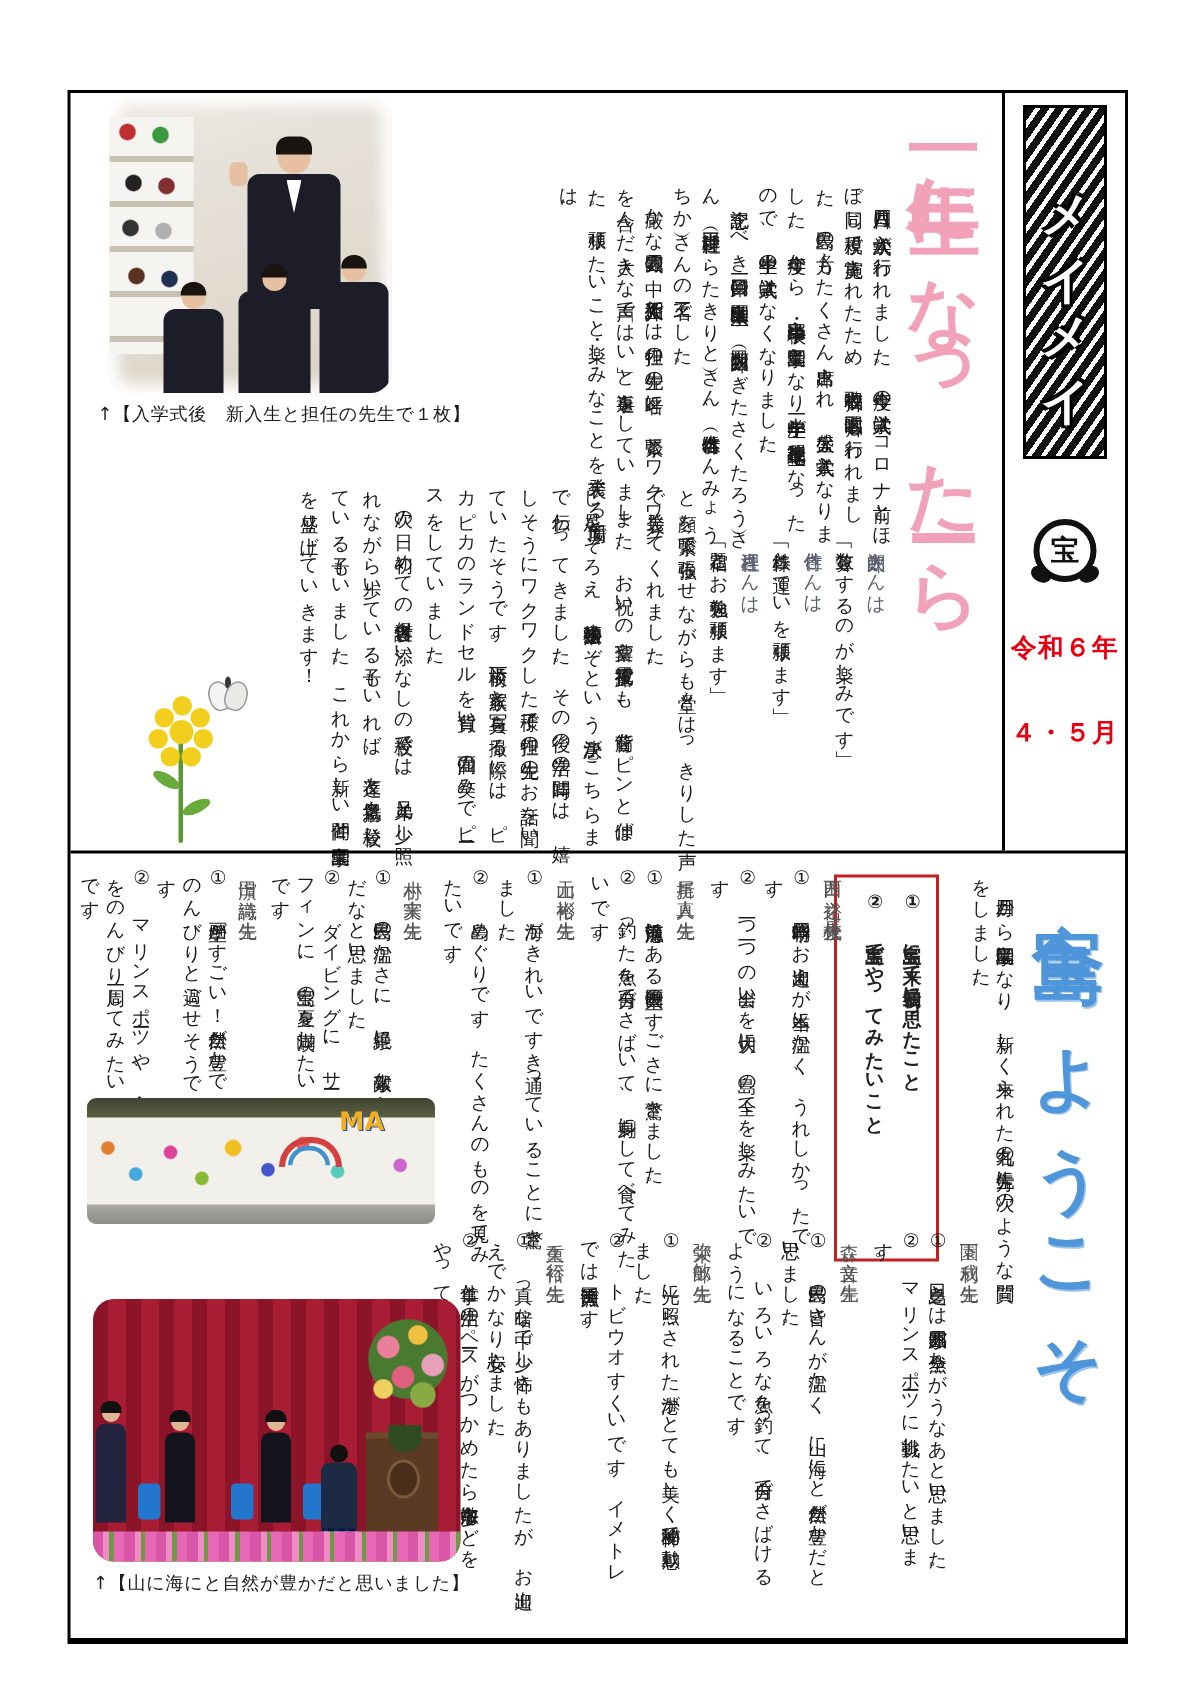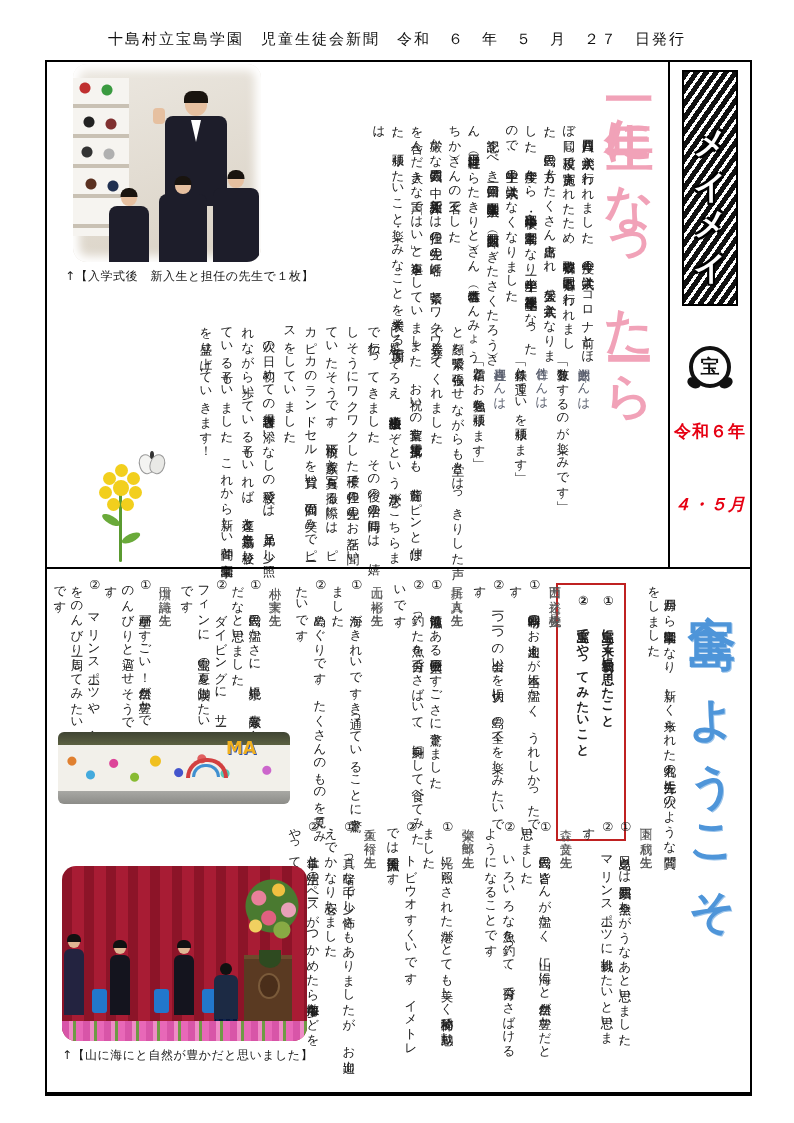--- a/index.html
+++ b/index.html
@@ -24,21 +24,21 @@
           text-shadow:-2px -2px 0 #000,2px -2px 0 #000,-2px 2px 0 #000,2px 2px 0 #000;}
   .emblem{margin:40px auto 0;width:44px;height:44px;position:relative;}
   .emblem-ring{width:34px;height:34px;margin:0 auto;border:4px solid #111;border-radius:50%;
                display:flex;align-items:center;justify-content:center;
                font-size:19px;font-weight:bold;color:#111;background:#fff;}
   .emblem::before,.emblem::after{content:"";position:absolute;bottom:2px;width:14px;height:10px;
                background:#111;border-radius:50% 50% 60% 60%;}
   .emblem::before{left:-1px;transform:rotate(25deg);}
   .emblem::after{right:-1px;transform:rotate(-25deg);}
   .era,.months{margin-top:30px;text-align:center;color:#e60012;font-weight:bold;font-size:17px;letter-spacing:1px;}
-  .months{margin-top:50px;font-style:italic;}
+  .months{margin-top:34px;}
   .headline-pink{position:absolute;top:12px;right:90px;height:485px;margin:0;
                  font-size:49px;font-weight:bold;color:#f1a2b8;letter-spacing:5px;line-height:62px;}
   .band-a{position:absolute;left:216px;top:55px;width:335px;height:244px;
           font-size:12.5px;line-height:19px;letter-spacing:0.5px;}
   .band-b{position:absolute;left:23px;top:256px;width:525px;height:244px;
           font-size:12.5px;line-height:21px;letter-spacing:0.5px;}
   .band-b p.q-indent{text-indent:40px;}
   .band-b p.quote-name{color:#5a5f6e;}
   
   .photo1{position:absolute;left:26px;top:2px;width:188px;height:198px;border-radius:14px;
@@ -97,21 +97,21 @@
   .qbox{position:absolute;right:124px;top:14px;width:60px;height:238px;border:2px solid #bf2121;
         padding:8px 3px;font-size:12.5px;line-height:25px;font-weight:bold;color:#222;}
   .band1a{position:absolute;left:244px;top:8px;width:278px;height:262px;
           font-size:12.5px;line-height:18px;letter-spacing:0.3px;}
   .band1b{position:absolute;left:4px;top:8px;width:238px;height:148px;
           font-size:12.5px;line-height:17px;letter-spacing:0.3px;}
   .band2{position:absolute;left:253px;top:250px;width:360px;height:233px;
          font-size:12.5px;line-height:18px;letter-spacing:0.3px;}
   .t-name{color:#555;margin:0 5px 0 3px !important;}
   
-  .photo2{position:absolute;left:11px;top:163px;width:232px;height:72px;border-radius:6px;overflow:hidden;background:#f2f0ea;}
+  .photo2{position:absolute;left:11px;top:163px;width:232px;height:84px;border-radius:6px;overflow:hidden;background:#f2f0ea;}
   .m-hill{position:absolute;top:0;left:0;right:0;height:13px;background:linear-gradient(#3f4433,#5c6142);}
   .m-road{position:absolute;bottom:0;left:0;right:0;height:13px;background:linear-gradient(#a8a8a4,#8c8c88);}
   .m-art{position:absolute;top:13px;bottom:13px;left:0;right:0;
     background-image:radial-gradient(circle at 6% 35%,#e08030 4px,transparent 5px),
       radial-gradient(circle at 14% 65%,#44aadd 4px,transparent 5px),
       radial-gradient(circle at 24% 40%,#dd4499 4px,transparent 5px),
       radial-gradient(circle at 33% 70%,#88bb33 4px,transparent 5px),
       radial-gradient(circle at 42% 35%,#f0c020 5px,transparent 6px),
       radial-gradient(circle at 52% 60%,#4455cc 4px,transparent 5px),
       radial-gradient(circle at 62% 30%,#e06060 4px,transparent 5px),
@@ -156,21 +156,20 @@
   .caption2{position:absolute;left:15px;top:478px;font-size:12px;letter-spacing:0.5px;}
   
   .footer-strip{position:absolute;left:0;right:0;bottom:0;height:26px;border-top:2px solid #000;
                 font-size:13px;padding:5px 6px 0;box-sizing:border-box;letter-spacing:0.5px;}
 </style>
 </head>
 <body>
 
 <div id="page">
 
-  <div class="page-header">十島村立宝島学園　児童生徒会新聞　令和　６　年　５　月　２７　日発行</div>
 
   <div class="main-box">
 
     <section class="top-section">
 
       <div class="logo-strip">
         <div class="meimei">メイメイ</div>
         <div class="emblem">
           <div class="emblem-ring">宝</div>
         </div>

